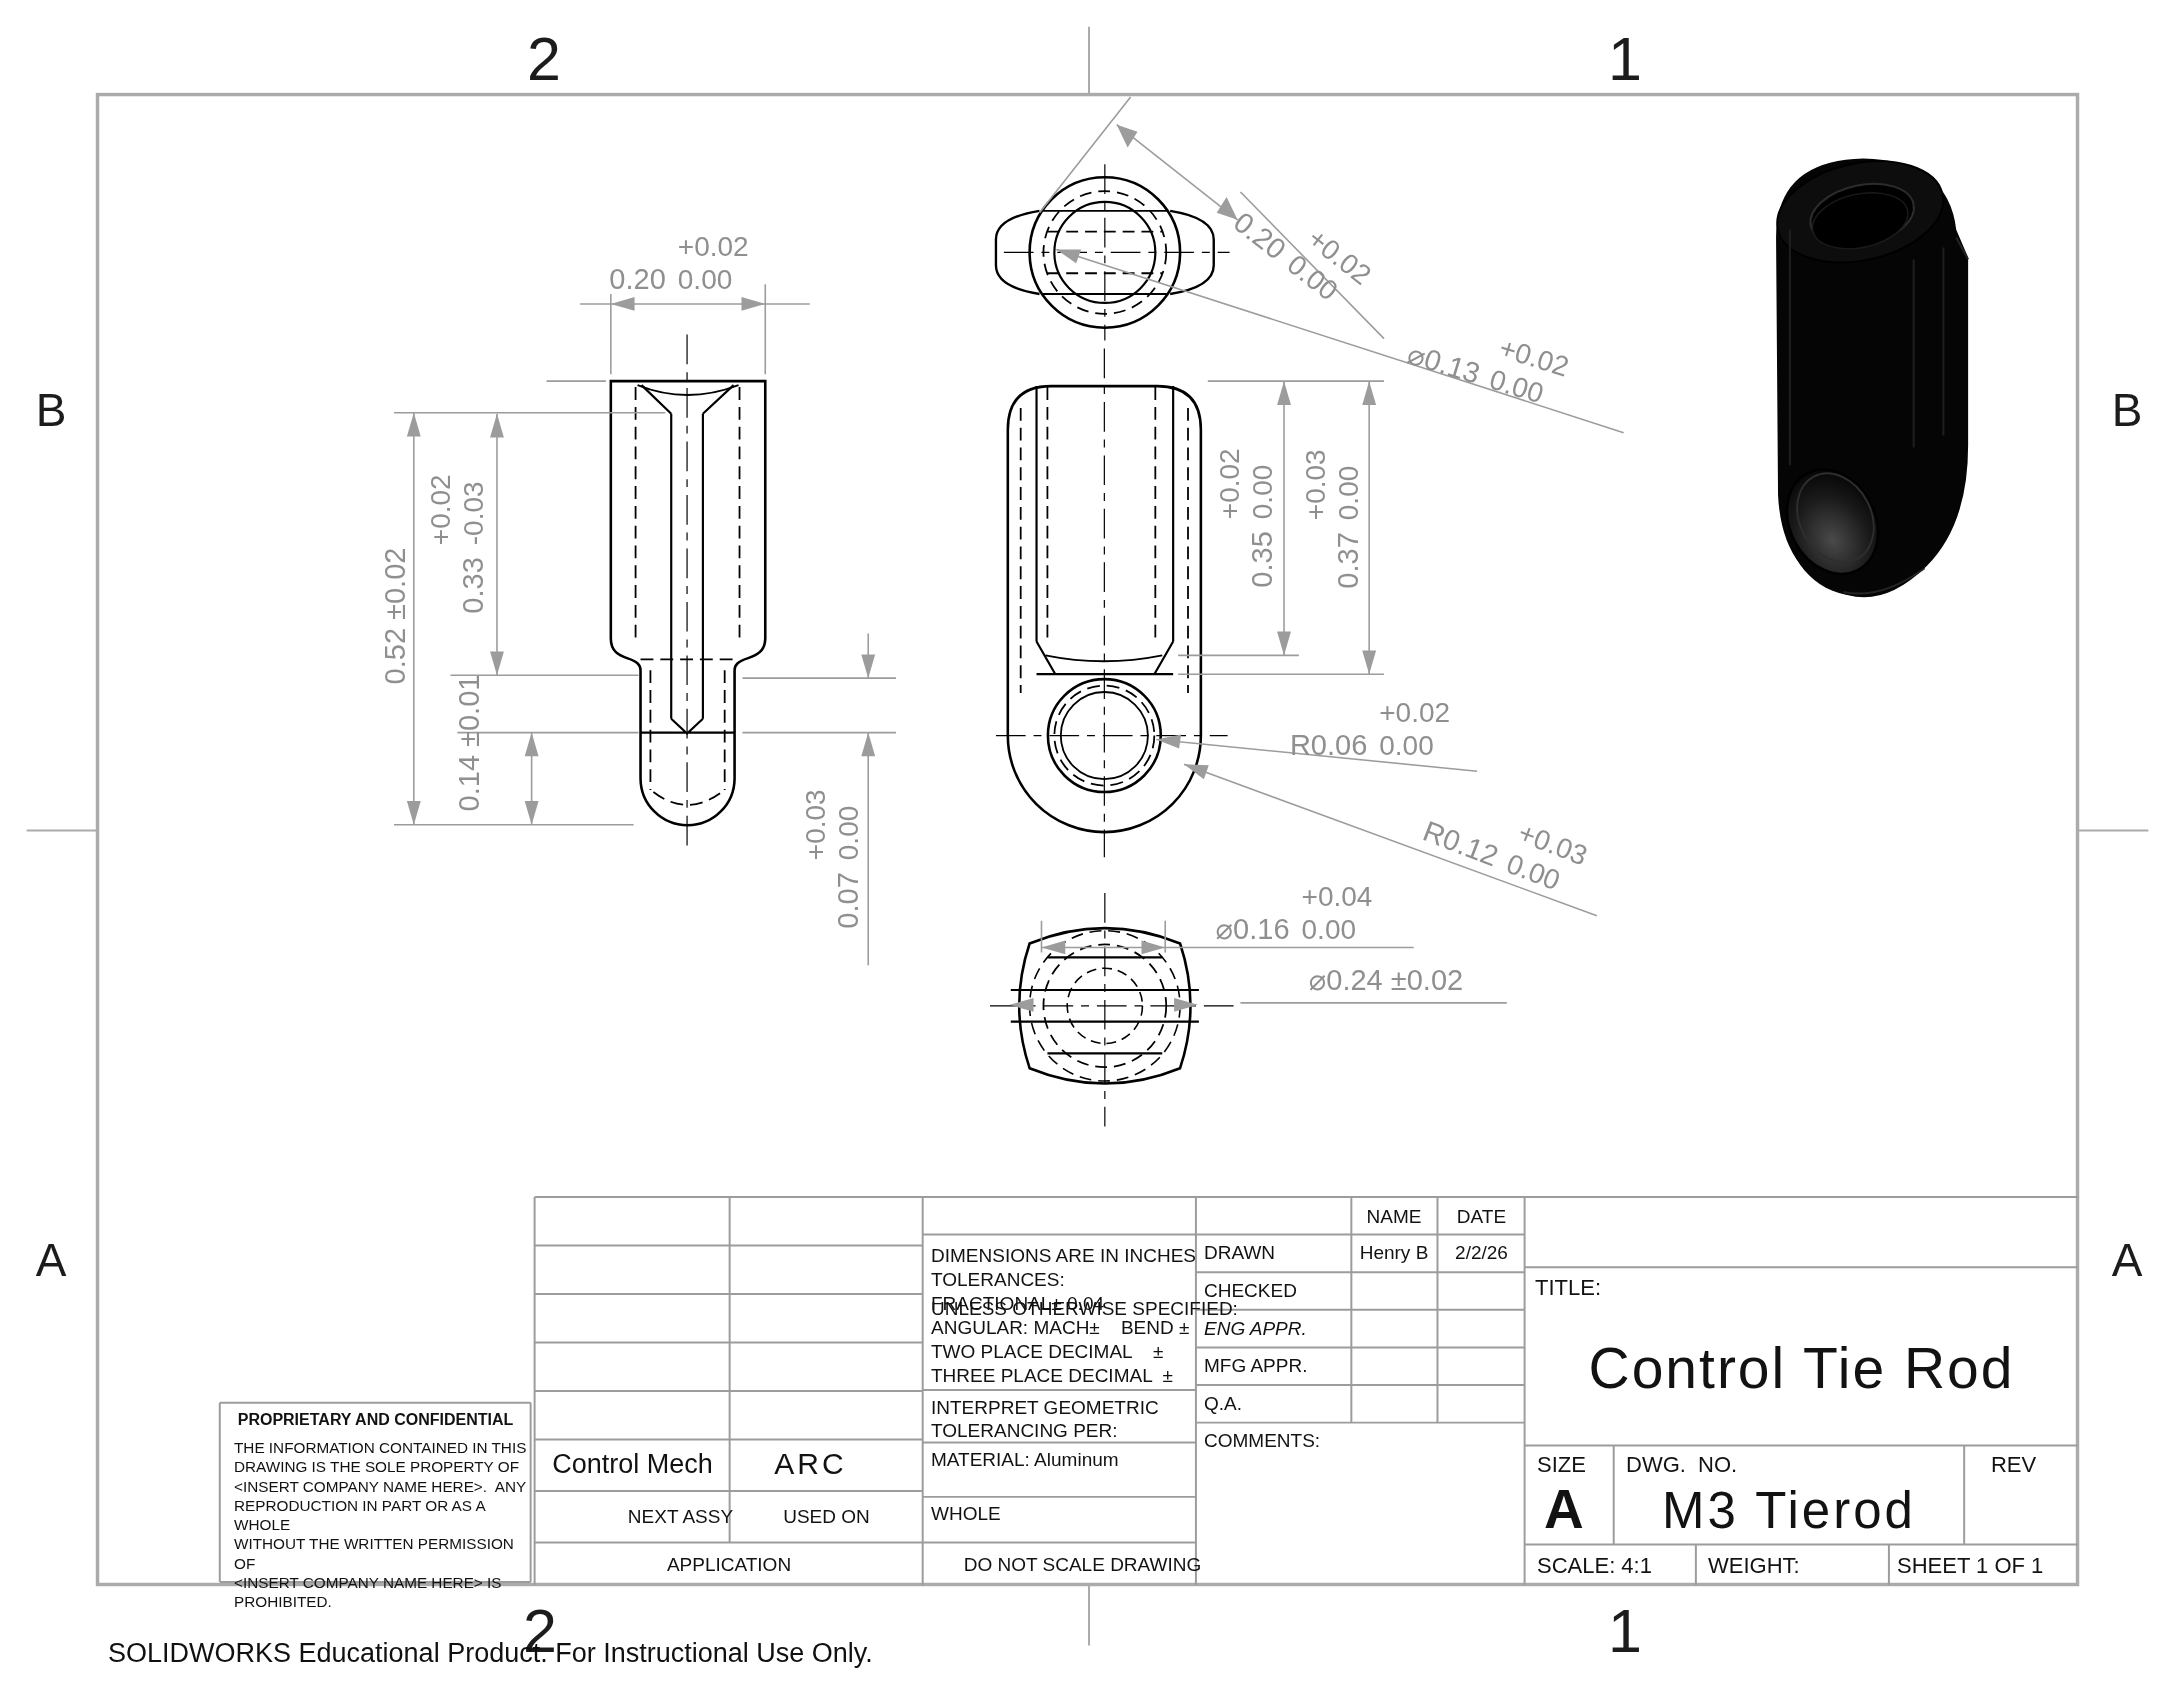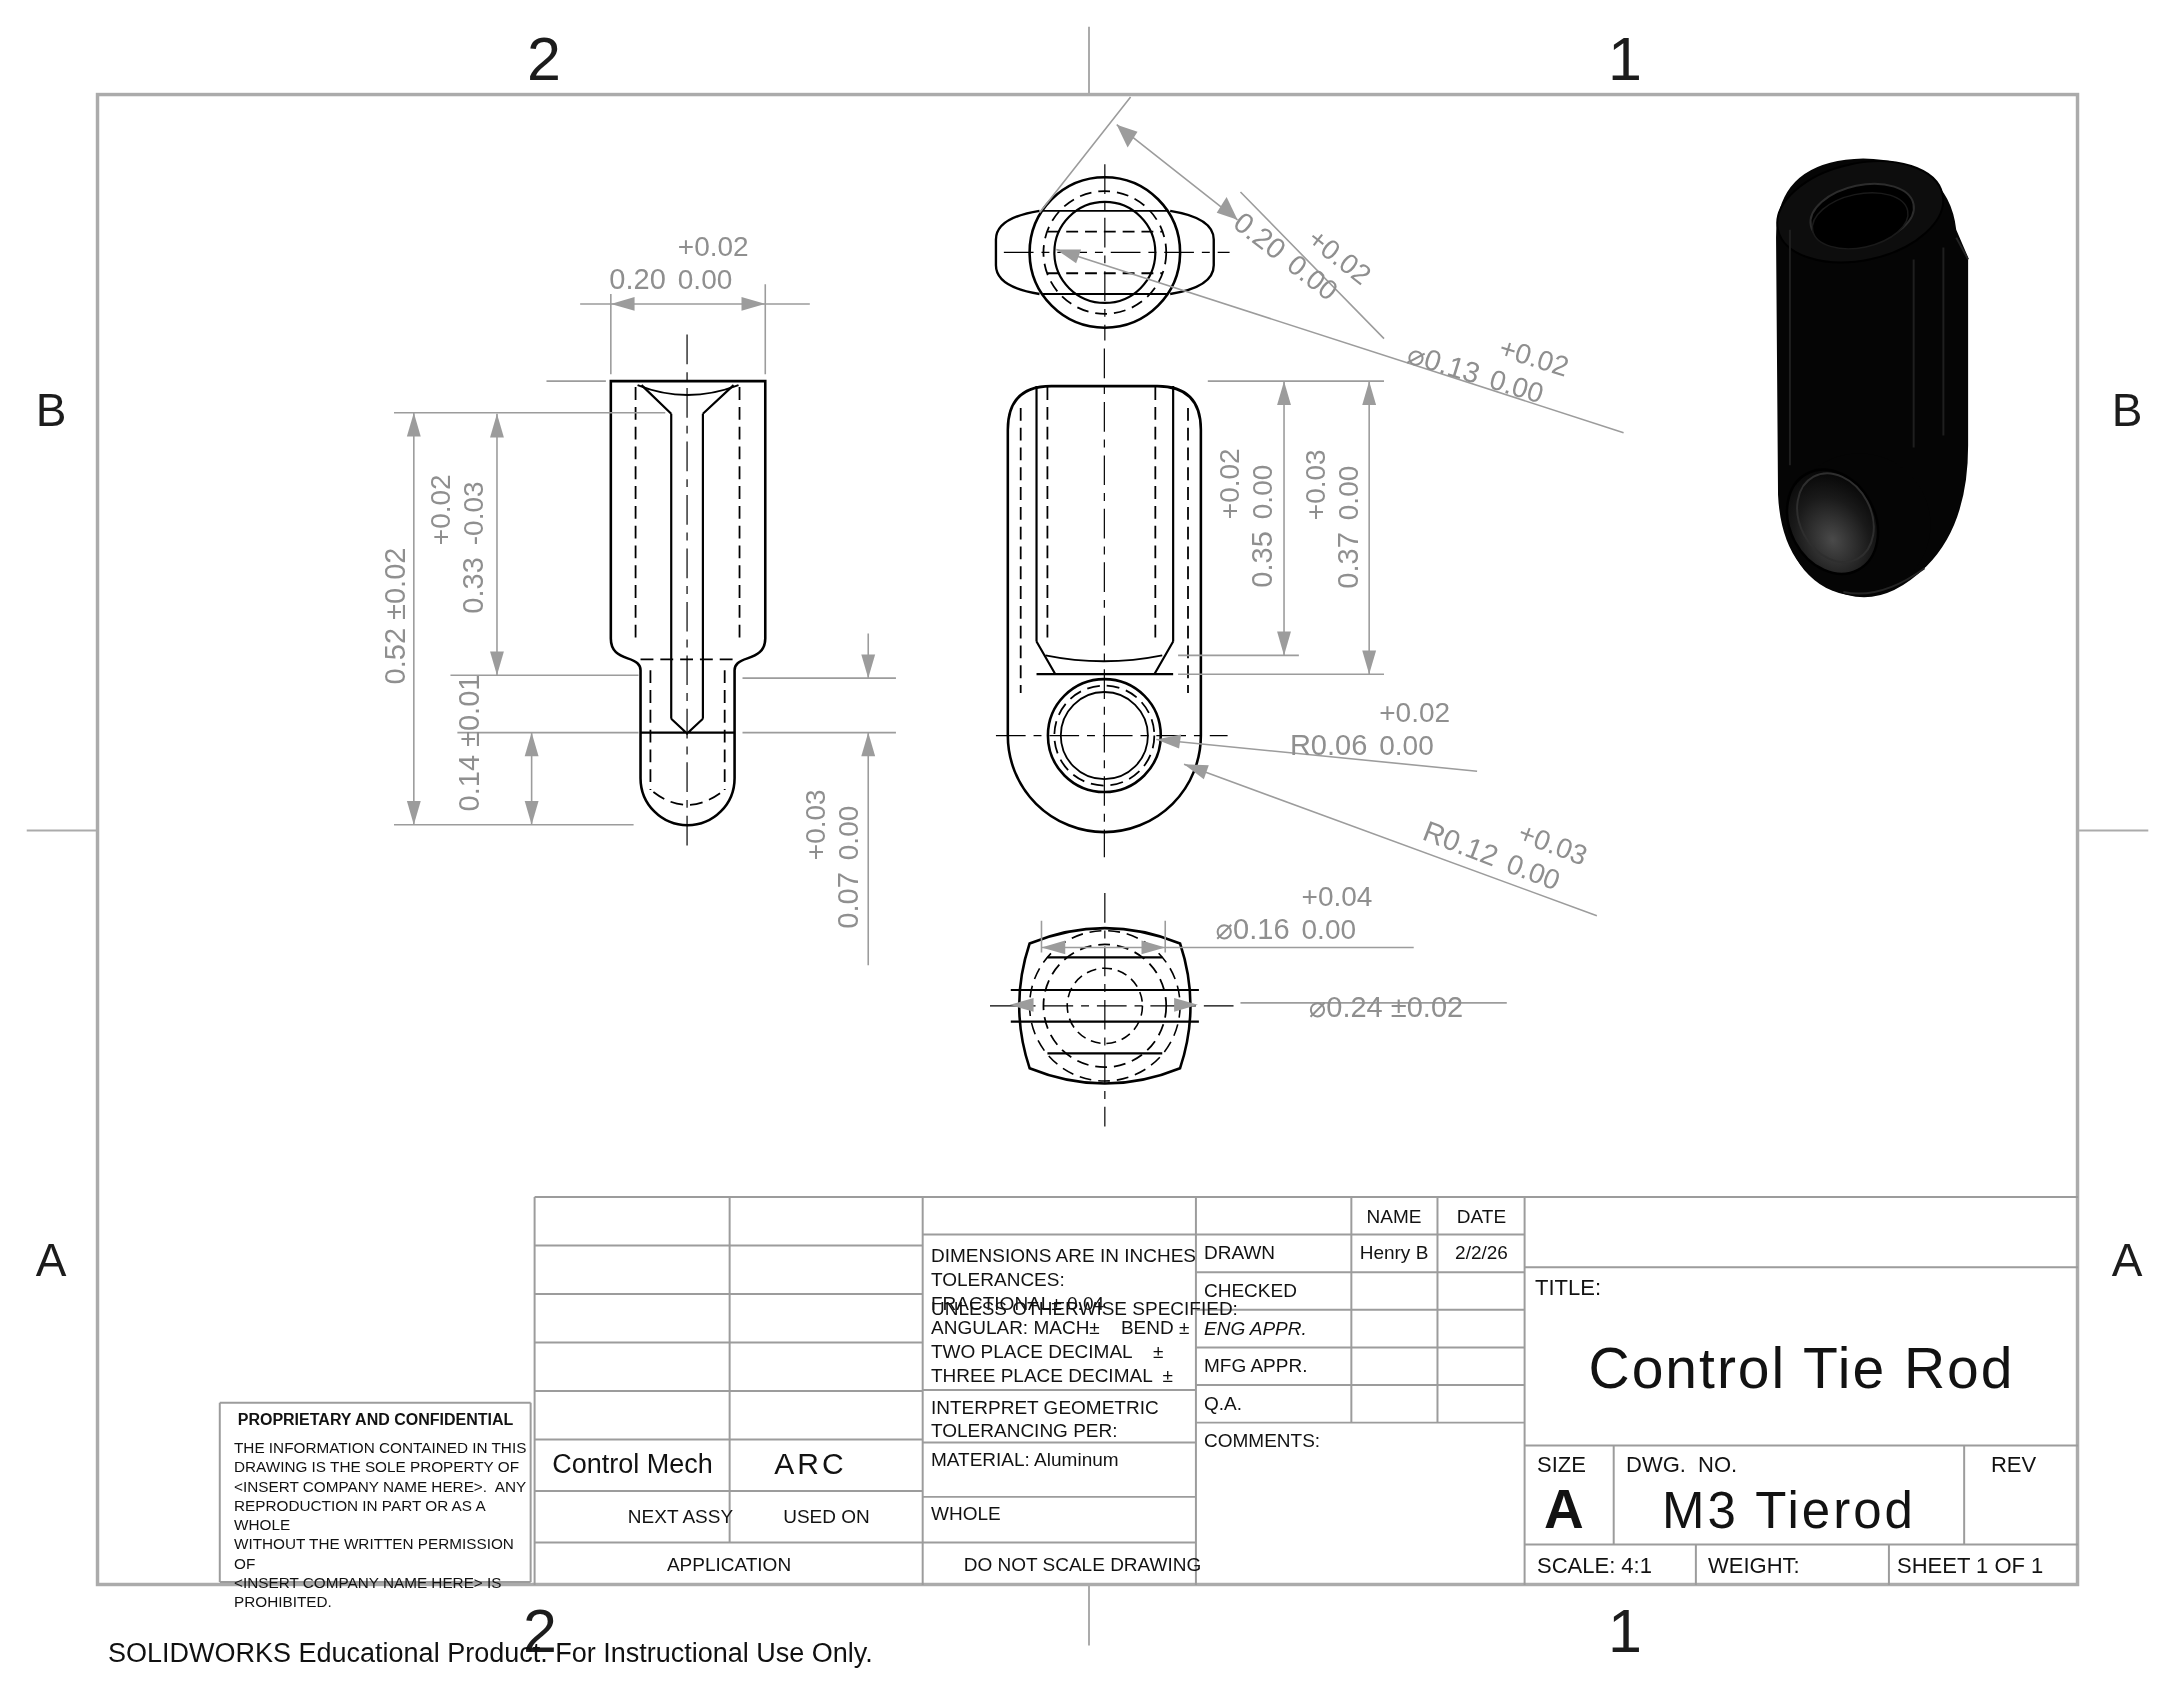--- a/index.html
+++ b/index.html
@@ -215,21 +215,21 @@
       <span>0.00</span>
     </span>
 </div>
 <div class="dim" style="left:1294px;top:913px;transform:translate(-50%,-50%);">
   <span>⌀0.16</span>
   <span class="stack">
       <span>+0.04</span>
       <span>0.00</span>
     </span>
 </div>
-<div class="dim" style="left:1386px;top:1007px;transform:translate(-50%,-50%);align-items:center;">
+<div class="dim" style="left:1386px;top:980px;transform:translate(-50%,-50%);align-items:center;">
   <span>⌀0.24 ±0.02</span>
 </div>
 
 <div>
   <div class="tbt" style="left:931px;top:1274px;font-size:19px;margin-top:24px;">UNLESS OTHERWISE SPECIFIED:</div>
   <div class="tbt" style="left:931px;top:1244px;font-size:19px;line-height:24px;">DIMENSIONS ARE IN INCHES
 TOLERANCES:
 FRACTIONAL± 0.04
 ANGULAR: MACH±    BEND ±
 TWO PLACE DECIMAL    ±

